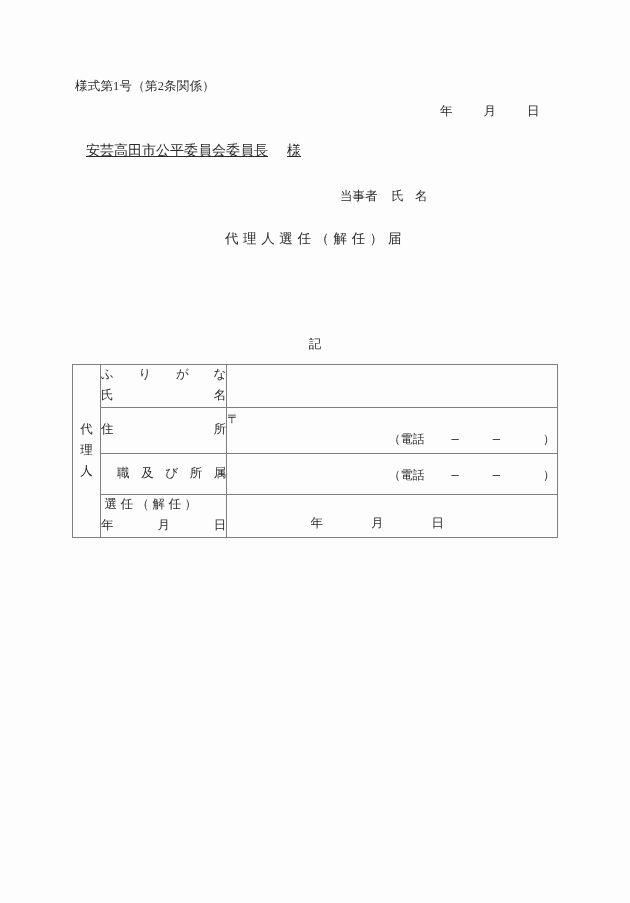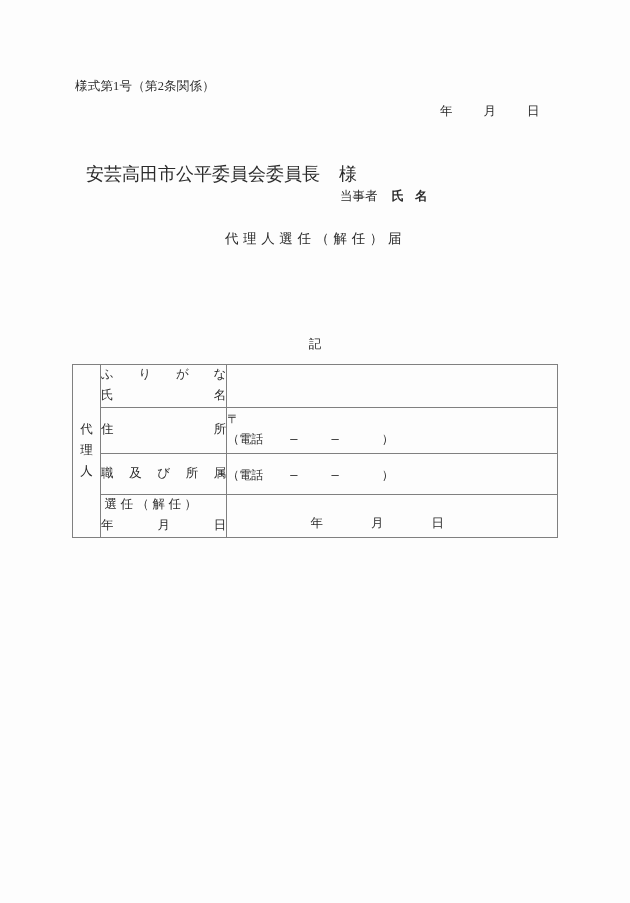--- a/index.html
+++ b/index.html
@@ -43,38 +43,38 @@
   .date-line .seg {
     display: inline-block;
   }
   .date-line .seg + .seg {
     margin-left: 31px;
   }
 
   .addressee {
     position: absolute;
     left: 86px;
-    top: 162px;
-    font-size: 18px;
-    white-space: nowrap;
+    top: 142px;
+    font-size: 14px;
+    white-space: nowrap;
+    text-decoration: underline;
   }
   .addressee .sama {
     margin-left: 19px;
   }
 
   .party-line {
     position: absolute;
     left: 340px;
     top: 188px;
     font-size: 12.5px;
     white-space: nowrap;
   }
   .party-line .nm {
     margin-left: 14px;
-    font-weight: bold;
   }
   .party-line .nm .sp {
     display: inline-block;
     width: 11px;
   }
 
   .doc-title {
     position: absolute;
     left: 0;
     right: 0;
@@ -154,36 +154,37 @@
   }
   .lbl .spaced-sm {
     display: block;
     letter-spacing: 3.5px;
     padding-left: 3.5px;
     white-space: nowrap;
   }
 
   .row-name   td { height: 42px; }
   .row-addr   td { height: 45px; }
-  .row-post   td { height: 40px; }
+  .row-post   td { height: 40px; padding-left: 16px; }
   .row-date   td { height: 40px; margin-left: 12px; }
 
   
   .val {
     padding: 3px 9px 3px 8px;
     position: relative;
     height: 100%;
   }
   .postal {
     display: block;
     font-size: 12px;
     line-height: 15px;
   }
   .tel {
     display: block;
+    text-align: right;
     font-size: 12px;
     line-height: 16px;
     margin-top: 4px;
     padding-right: 2px;
     white-space: nowrap;
   }
   .tel .dash {
     display: inline-block;
     margin: 0 17px;
   }

